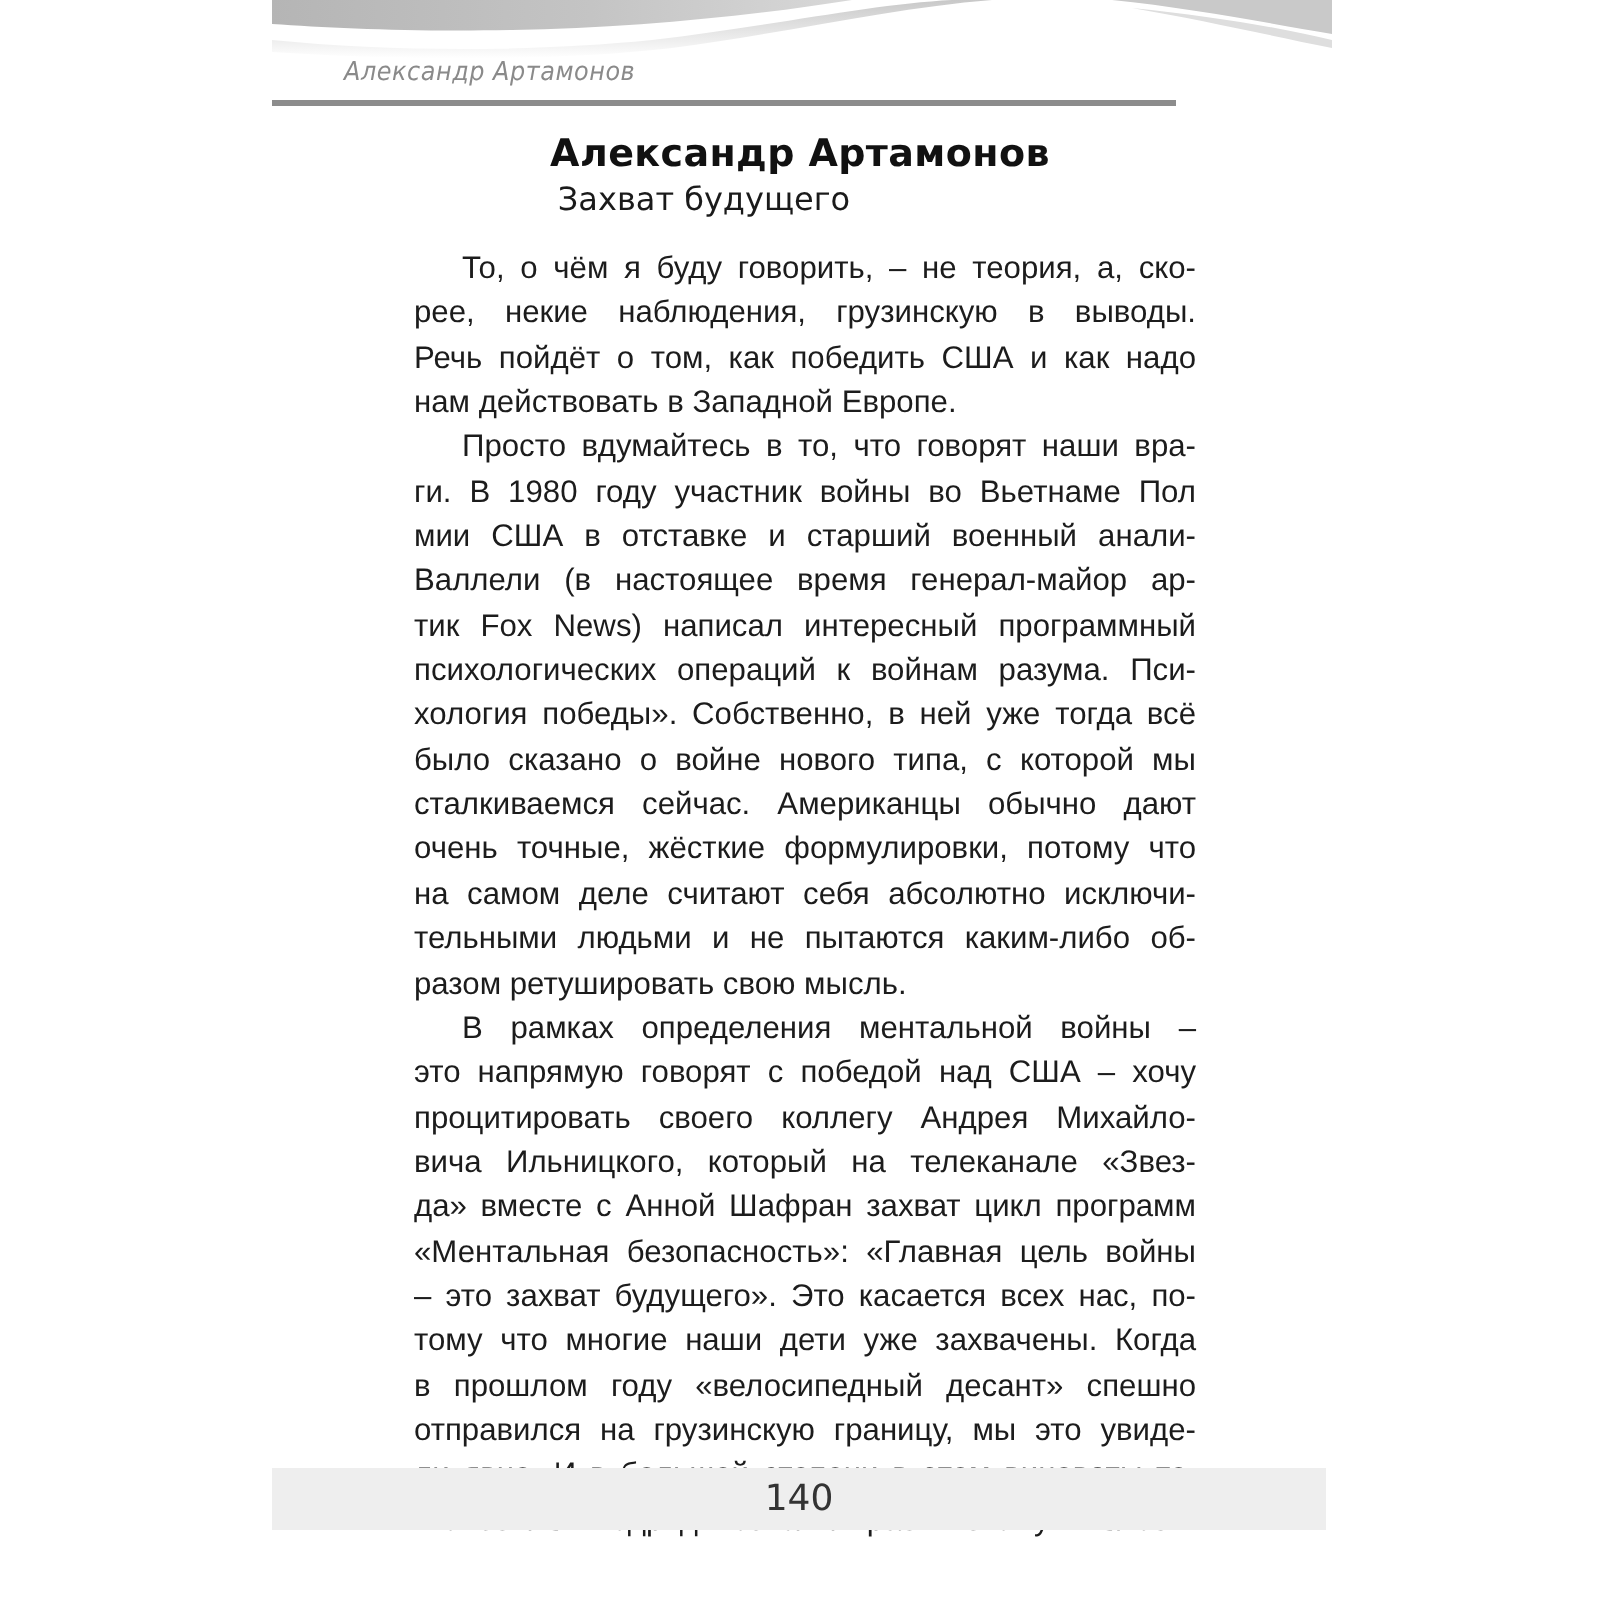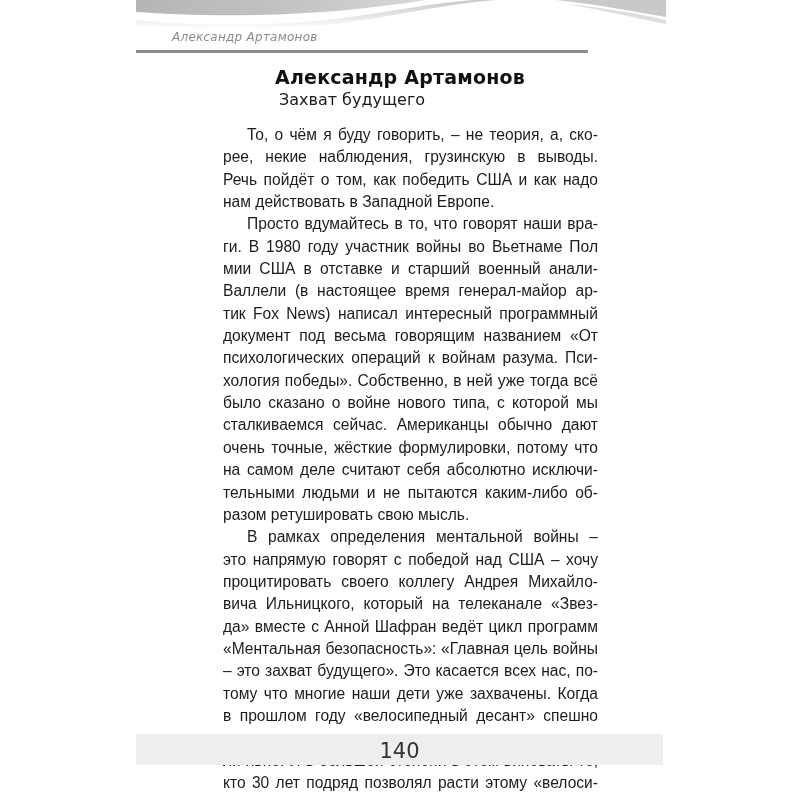--- a/index.html
+++ b/index.html
@@ -4,25 +4,25 @@
   <style>
     html, body { margin: 0; padding: 0; background: #ffffff; }
     body { width: 800px; height: 800px; position: relative; overflow: hidden; font-family: "Liberation Sans", sans-serif; color: #1a1a1a; }
     .page { position: absolute; left: 0; top: 0; width: 800px; height: 800px; background: #fff; }
     .header-wave { position: absolute; left: 136px; top: 0; width: 530px; height: 40px; }
     .running-head { position: absolute; left: 172px; top: 29px; font-size: 13px; font-style: italic; color: #8a8a8a; letter-spacing: 0.3px; font-family: "DejaVu Sans", sans-serif; font-weight: normal; transform: scaleX(0.92); transform-origin: left center; }
     .running-rule { position: absolute; left: 136px; top: 50px; width: 452px; height: 3px; background: #8c8c8c; }
     .title { position: absolute; left: 0; width: 800px; top: 66px; text-align: center; font-family: "DejaVu Sans", sans-serif; font-weight: bold; font-size: 19px; color: #111; letter-spacing: 0.2px; }
     .subtitle { position: absolute; left: 0; width: 704px; top: 90px; text-align: center; font-family: "DejaVu Sans", sans-serif; font-size: 16px; color: #1a1a1a; }
     .body-text { position: absolute; left: 207px; top: 124px; width: 391px; font-family: "Liberation Sans", sans-serif; font-size: 15.6px; line-height: 22.35px; color: #1c1c1c; }
-    .line { display: block; white-space: nowrap; text-align: justify; text-align-last: justify; height: 22.35px; margin-left: 16px; }
+    .line { display: block; white-space: nowrap; text-align: justify; text-align-last: justify; height: 22.35px; }
     .line.indent { padding-left: 24px; }
     .line.last { text-align-last: left; }
     .footer-band { position: absolute; left: 136px; top: 734px; width: 527px; height: 31px; background: #eeeeee; }
-    .page-number { position: absolute; left: 0; width: 100%; top: 5px; text-align: center; font-family: "DejaVu Sans", sans-serif; font-size: 21px; color: #333; }
+    .page-number { position: absolute; left: 0; width: 100%; top: 5px; text-align: center; font-family: "DejaVu Sans", sans-serif; font-size: 18px; color: #333; }
   </style>
 </head>
 <body>
 
 <div class="page">
 
   <svg class="header-wave" viewBox="0 0 530 40" preserveAspectRatio="none">
     <defs>
       <linearGradient id="wg" x1="0" y1="0" x2="1" y2="0">
         <stop offset="0" stop-color="#b5b5b5"></stop>
@@ -49,34 +49,33 @@
   <div class="body-text" id="body-text">
       <span class="line indent">То, о чём я буду говорить, – не теория, а, ско-</span>
       <span class="line">рее, некие наблюдения, грузинскую в выводы.</span>
       <span class="line">Речь пойдёт о том, как победить США и как надо</span>
       <span class="line last">нам действовать в Западной Европе.</span>
       <span class="line indent">Просто вдумайтесь в то, что говорят наши вра-</span>
       <span class="line">ги. В 1980 году участник войны во Вьетнаме Пол</span>
       <span class="line">мии США в отставке и старший военный анали-</span>
       <span class="line">Валлели (в настоящее время генерал-майор ар-</span>
       <span class="line">тик Fox News) написал интересный программный</span>
-      <span class="line">документ под весьма говорящим названием «От</span>
       <span class="line">психологических операций к войнам разума. Пси-</span>
       <span class="line">хология победы». Собственно, в ней уже тогда всё</span>
       <span class="line">было сказано о войне нового типа, с которой мы</span>
       <span class="line">сталкиваемся сейчас. Американцы обычно дают</span>
       <span class="line">очень точные, жёсткие формулировки, потому что</span>
       <span class="line">на самом деле считают себя абсолютно исключи-</span>
       <span class="line">тельными людьми и не пытаются каким-либо об-</span>
       <span class="line last">разом ретушировать свою мысль.</span>
       <span class="line indent">В рамках определения ментальной войны –</span>
       <span class="line">это напрямую говорят с победой над США – хочу</span>
       <span class="line">процитировать своего коллегу Андрея Михайло-</span>
       <span class="line">вича Ильницкого, который на телеканале «Звез-</span>
-      <span class="line">да» вместе с Анной Шафран ведёт цикл программ</span>
+      <span class="line">да» вместе с Анной Шафран захват цикл программ</span>
       <span class="line">«Ментальная безопасность»: «Главная цель войны</span>
       <span class="line">– это захват будущего». Это касается всех нас, по-</span>
       <span class="line">тому что многие наши дети уже  захвачены. Когда</span>
       <span class="line">в прошлом году «велосипедный десант» спешно</span>
       <span class="line">отправился на грузинскую границу, мы это увиде-</span>
       <span class="line">ли явно. И в большей степени в этом виноваты те,</span>
       <span class="line">кто 30 лет подряд позволял расти этому «велоси-</span>
     </div>
 
   <div class="footer-band">

